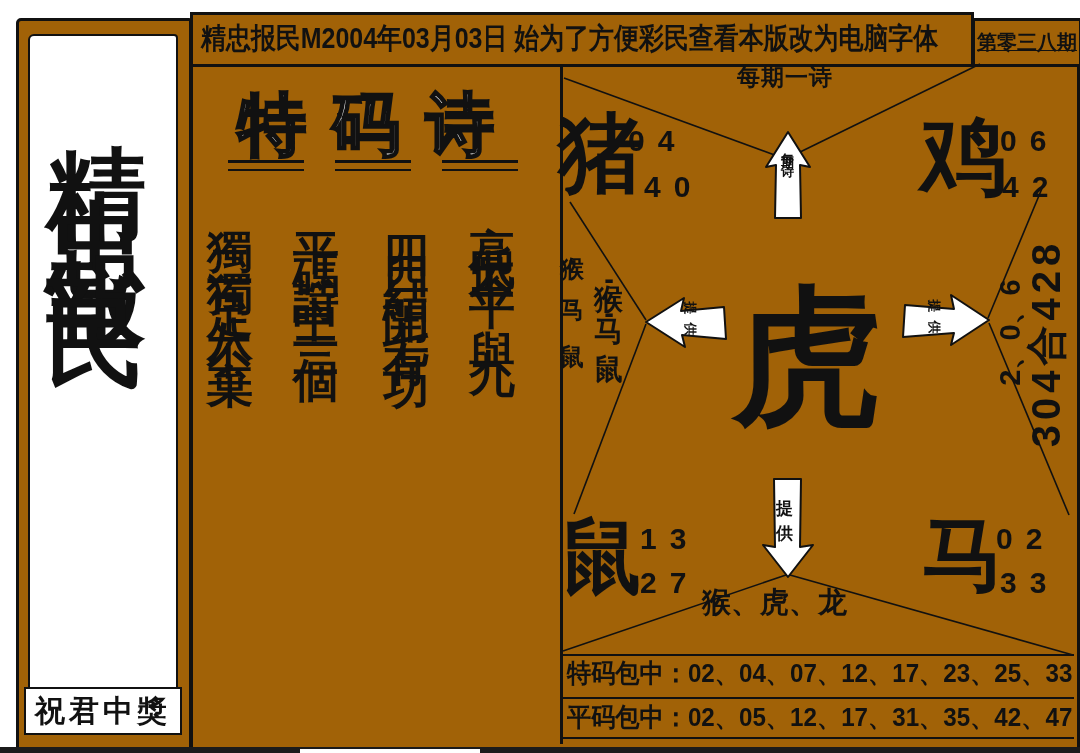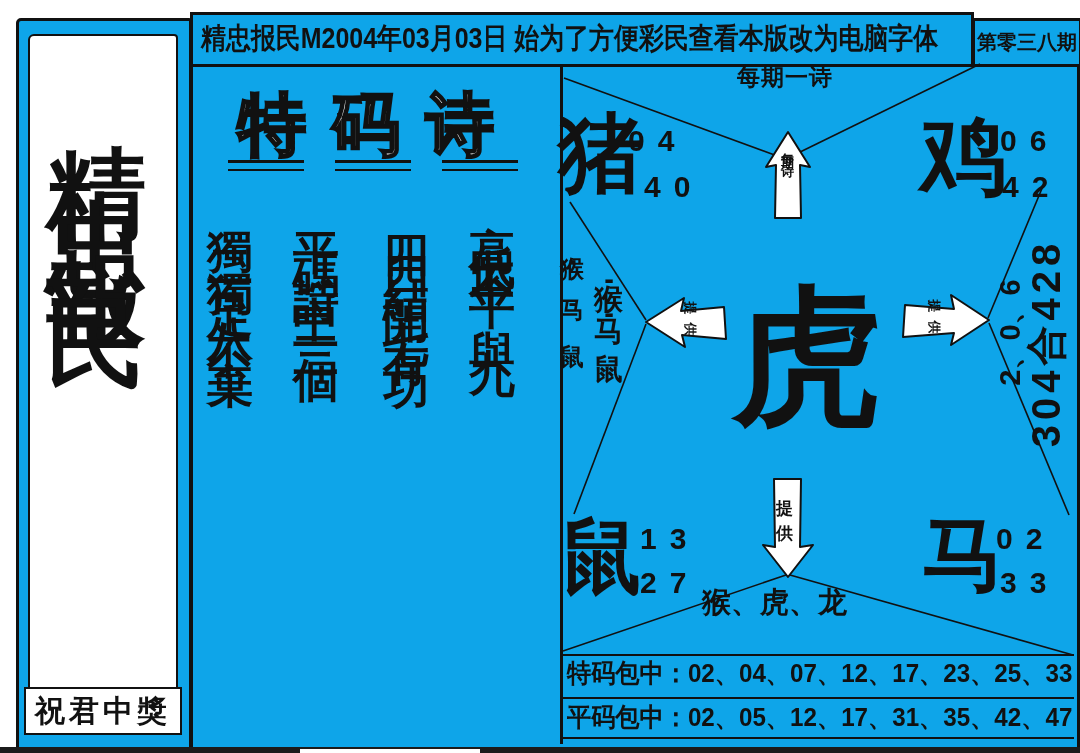--- a/index.html
+++ b/index.html
@@ -1,21 +1,21 @@
 <!DOCTYPE html>
 <html><head>
 <meta charset="utf-8">
 <style>
   html,body{margin:0;padding:0;background:#e8e8e8;}
   .page{position:relative;width:1080px;height:753px;background:#ffffff;overflow:hidden;
         font-family:"Liberation Sans","DejaVu Sans",sans-serif;color:#111;}
   .abs{position:absolute;}
   .ink{color:#111;font-weight:bold;line-height:1;}
   .vtext{writing-mode:vertical-rl;text-orientation:upright;}
-  .box{border:3px solid #111;background:#0ea5e9;}
+  .box{border:3px solid #111;background:#a16207;text-decoration:underline;}
   .thinbox{border:2px solid #111;background:#fff;}
   .hline{background:#111;height:2px;}
   .vline{background:#111;width:3px;}
   .center{text-align:center;}
   .nowrap{white-space:nowrap;}
   .outline-text{color:#111;text-align:right;}
   @supports (-webkit-text-stroke: 2px #111){
     .outline-text{color:#fff;-webkit-text-stroke:2.5px #111;}
   }
   .poem-col{font-weight:bold;font-size:46px;letter-spacing:21px;line-height:1;}

